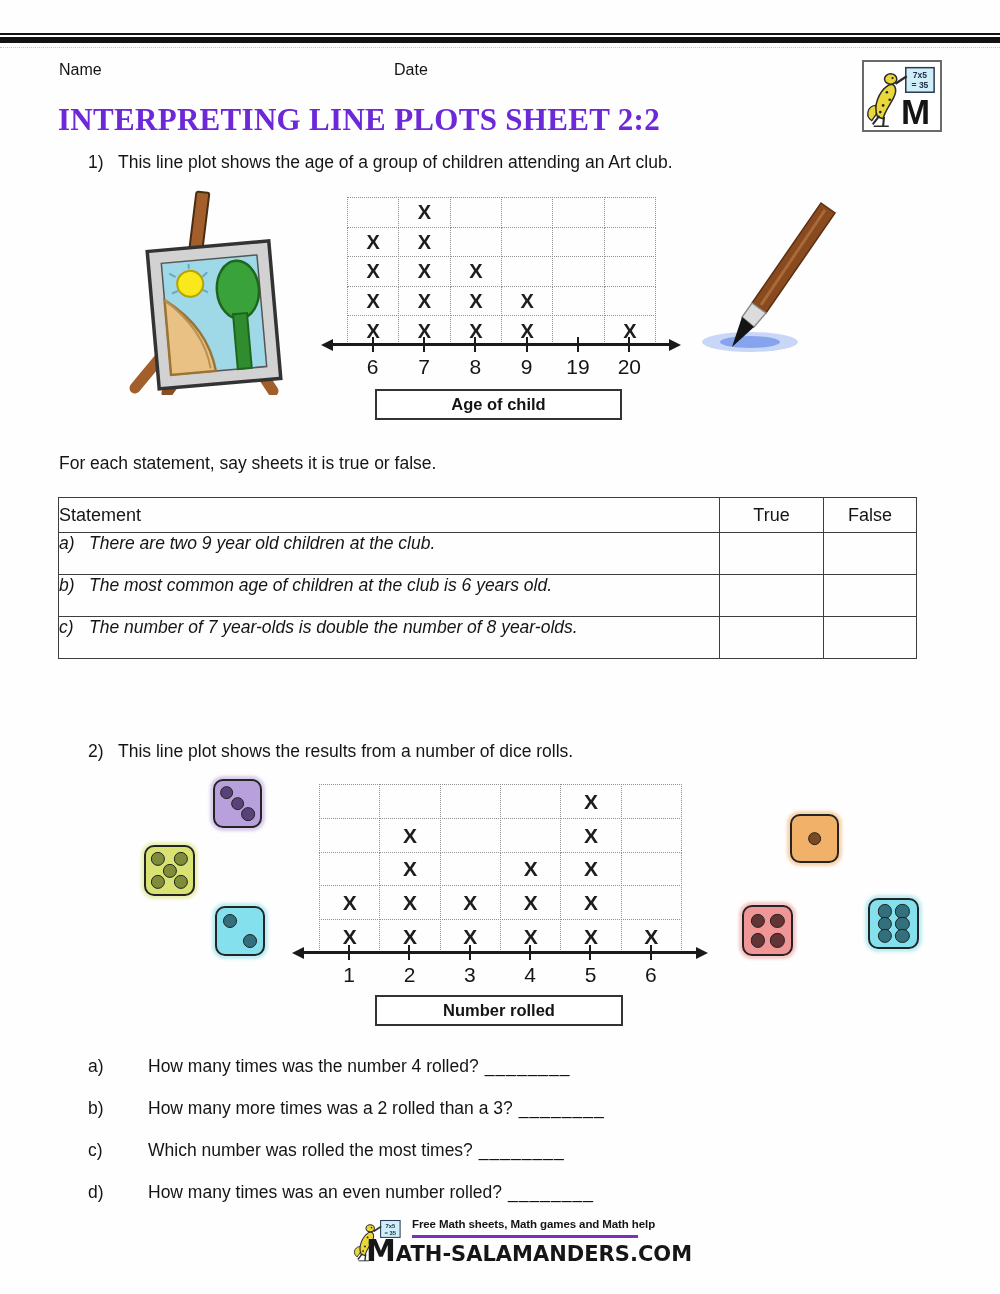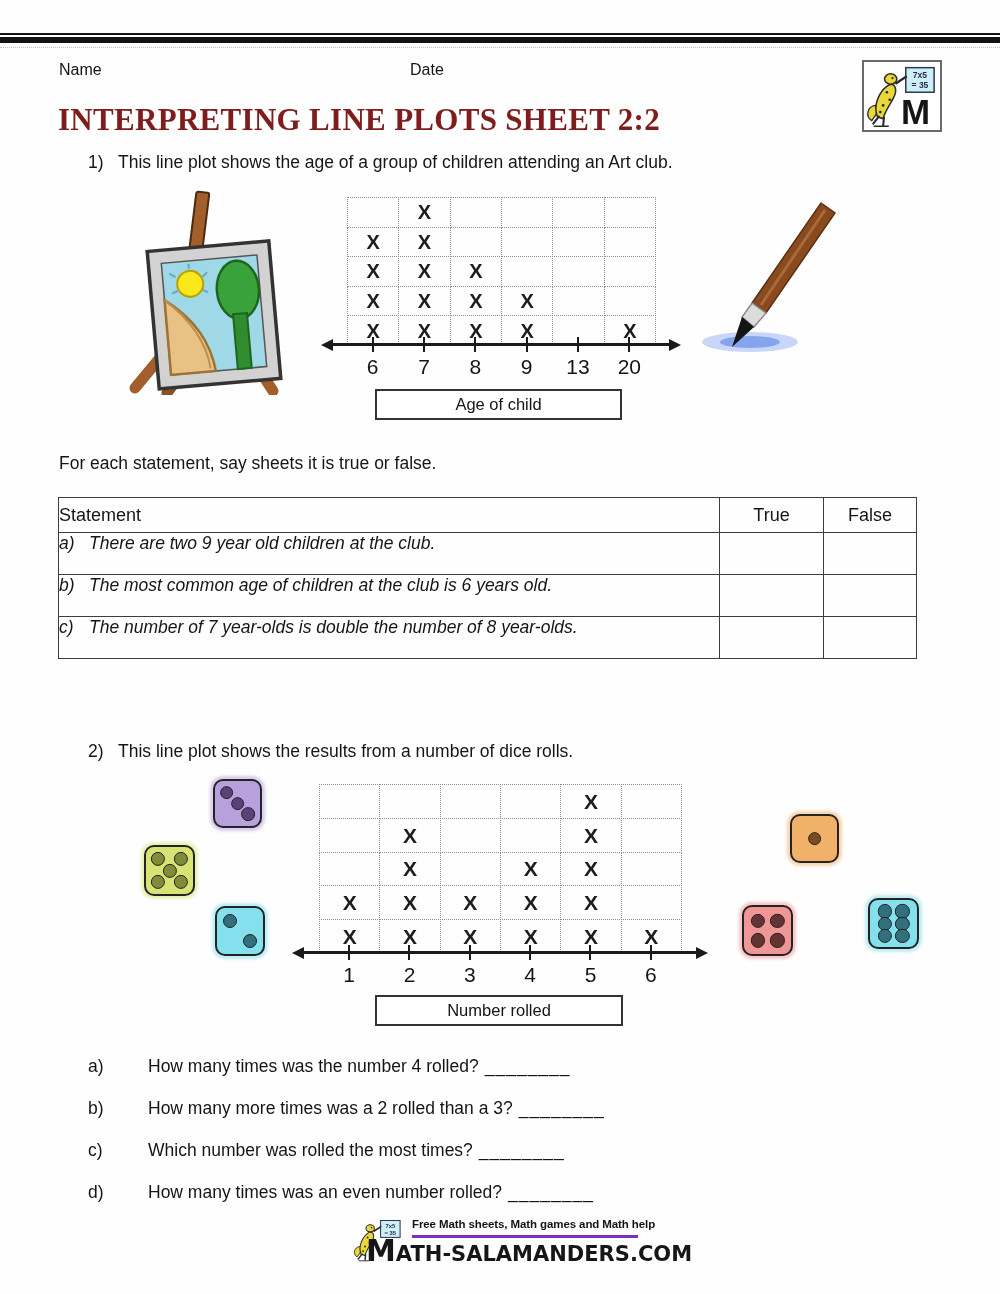--- a/index.html
+++ b/index.html
@@ -17,21 +17,21 @@
   .meta-label { position:absolute; font-size:16px; color:#141414; }
 
   .logo-box {
     position:absolute; left:862px; top:60px; width:80px; height:72px;
     background:#ffffff; border:2px solid #6a6a6a; box-sizing:border-box;
   }
 
   .page-title {
     position:absolute; left:58px; top:102px;
     font-family:"Liberation Serif", serif; font-weight:600;
-    font-size:31px; color:#7f1d1d; letter-spacing:0.3px; white-space:nowrap;
+    font-size:31px; color:#6d28d9; letter-spacing:0.3px; white-space:nowrap;
   }
 
   .q-intro { position:absolute; font-size:17.5px; display:flex; white-space:nowrap; }
   .q-intro .qnum { width:30px; }
 
   
   .lineplot { position:absolute; }
   .plot-cell {
     position:absolute; box-sizing:border-box;
     border:1px dotted #8f8f8f; background:transparent;
@@ -39,21 +39,21 @@
   }
   .mark { font-weight:bold; color:#1d1d1d; line-height:1; }
   .axis-line { position:absolute; background:#1a1a1a; height:3px; z-index:3; }
   .arrow { position:absolute; width:0; height:0; z-index:3; }
   .tick { position:absolute; width:2px; background:#1a1a1a; z-index:4; }
   .num-label { position:absolute; width:44px; text-align:center; font-size:21px; color:#151515; }
 
   .axis-title-box {
     position:absolute; border:2px solid #333333; background:#fff;
     display:flex; align-items:center; justify-content:center;
-    font-size:16.5px; color:#141414; box-sizing:border-box;
+    font-size:16.5px; color:#141414; box-sizing:border-box;font-weight:bold;
   }
 
   .tf-intro { position:absolute; left:59px; top:453px; font-size:17.5px; }
 
   table.tf {
     position:absolute; left:58px; top:497px; width:858px;
     border-collapse:collapse; table-layout:fixed;
   }
   table.tf th, table.tf td { border:1.6px solid #3d3d3d; padding:0; }
   table.tf th { height:34px; font-weight:normal; font-size:18px; }
@@ -110,21 +110,21 @@
         <circle cx="30" cy="17" r="1.2" fill="#222"></circle>
       </symbol>
     </defs>
   </svg>
 
   <div class="rule-thin"></div>
   <div class="rule-thick"></div>
   <div class="rule-dot"></div>
 
   <div class="meta-label" style="left:59px; top:61px;">Name</div>
-  <div class="meta-label" style="left:410px; top:61px;">Date</div>
+  <div class="meta-label" style="left:394px; top:61px;">Date</div>
 
   <div class="logo-box">
     <svg width="76" height="68" viewBox="0 0 80 72">
       <use href="#sala-symbol"></use>
       <text x="39" y="66" font-size="37" font-weight="bold" fill="#151515">M</text>
     </svg>
   </div>
 
   <div class="page-title">INTERPRETING LINE PLOTS SHEET 2:2</div>
 
@@ -232,21 +232,21 @@
       <div class="arrow" style="left: 321.98px; top: 141.5px; border-top: 6px solid transparent; border-bottom: 6px solid transparent; border-left: 12px solid rgb(26, 26, 26);"></div>
       <div class="tick" style="left: 24.665px; top: 140px; height: 15px;"></div>
       <div class="num-label" style="left: 3.665px; top: 158px;">6</div>
       <div class="tick" style="left: 75.995px; top: 140px; height: 15px;"></div>
       <div class="num-label" style="left: 54.995px; top: 158px;">7</div>
       <div class="tick" style="left: 127.325px; top: 140px; height: 15px;"></div>
       <div class="num-label" style="left: 106.325px; top: 158px;">8</div>
       <div class="tick" style="left: 178.655px; top: 140px; height: 15px;"></div>
       <div class="num-label" style="left: 157.655px; top: 158px;">9</div>
       <div class="tick" style="left: 229.985px; top: 140px; height: 15px;"></div>
-      <div class="num-label" style="left: 208.985px; top: 158px;">13</div>
+      <div class="num-label" style="left: 208.985px; top: 158px;">19</div>
       <div class="tick" style="left: 281.315px; top: 140px; height: 15px;"></div>
       <div class="num-label" style="left: 260.315px; top: 158px;">20</div>
     </div>
   <div class="axis-title-box" style="left:375px; top:389px; width:247px; height:31px;">
     <span>Age of child</span>
   </div>
 
   <div class="tf-intro">For each statement, say sheets it is true or false.</div>
 
   <table class="tf">

